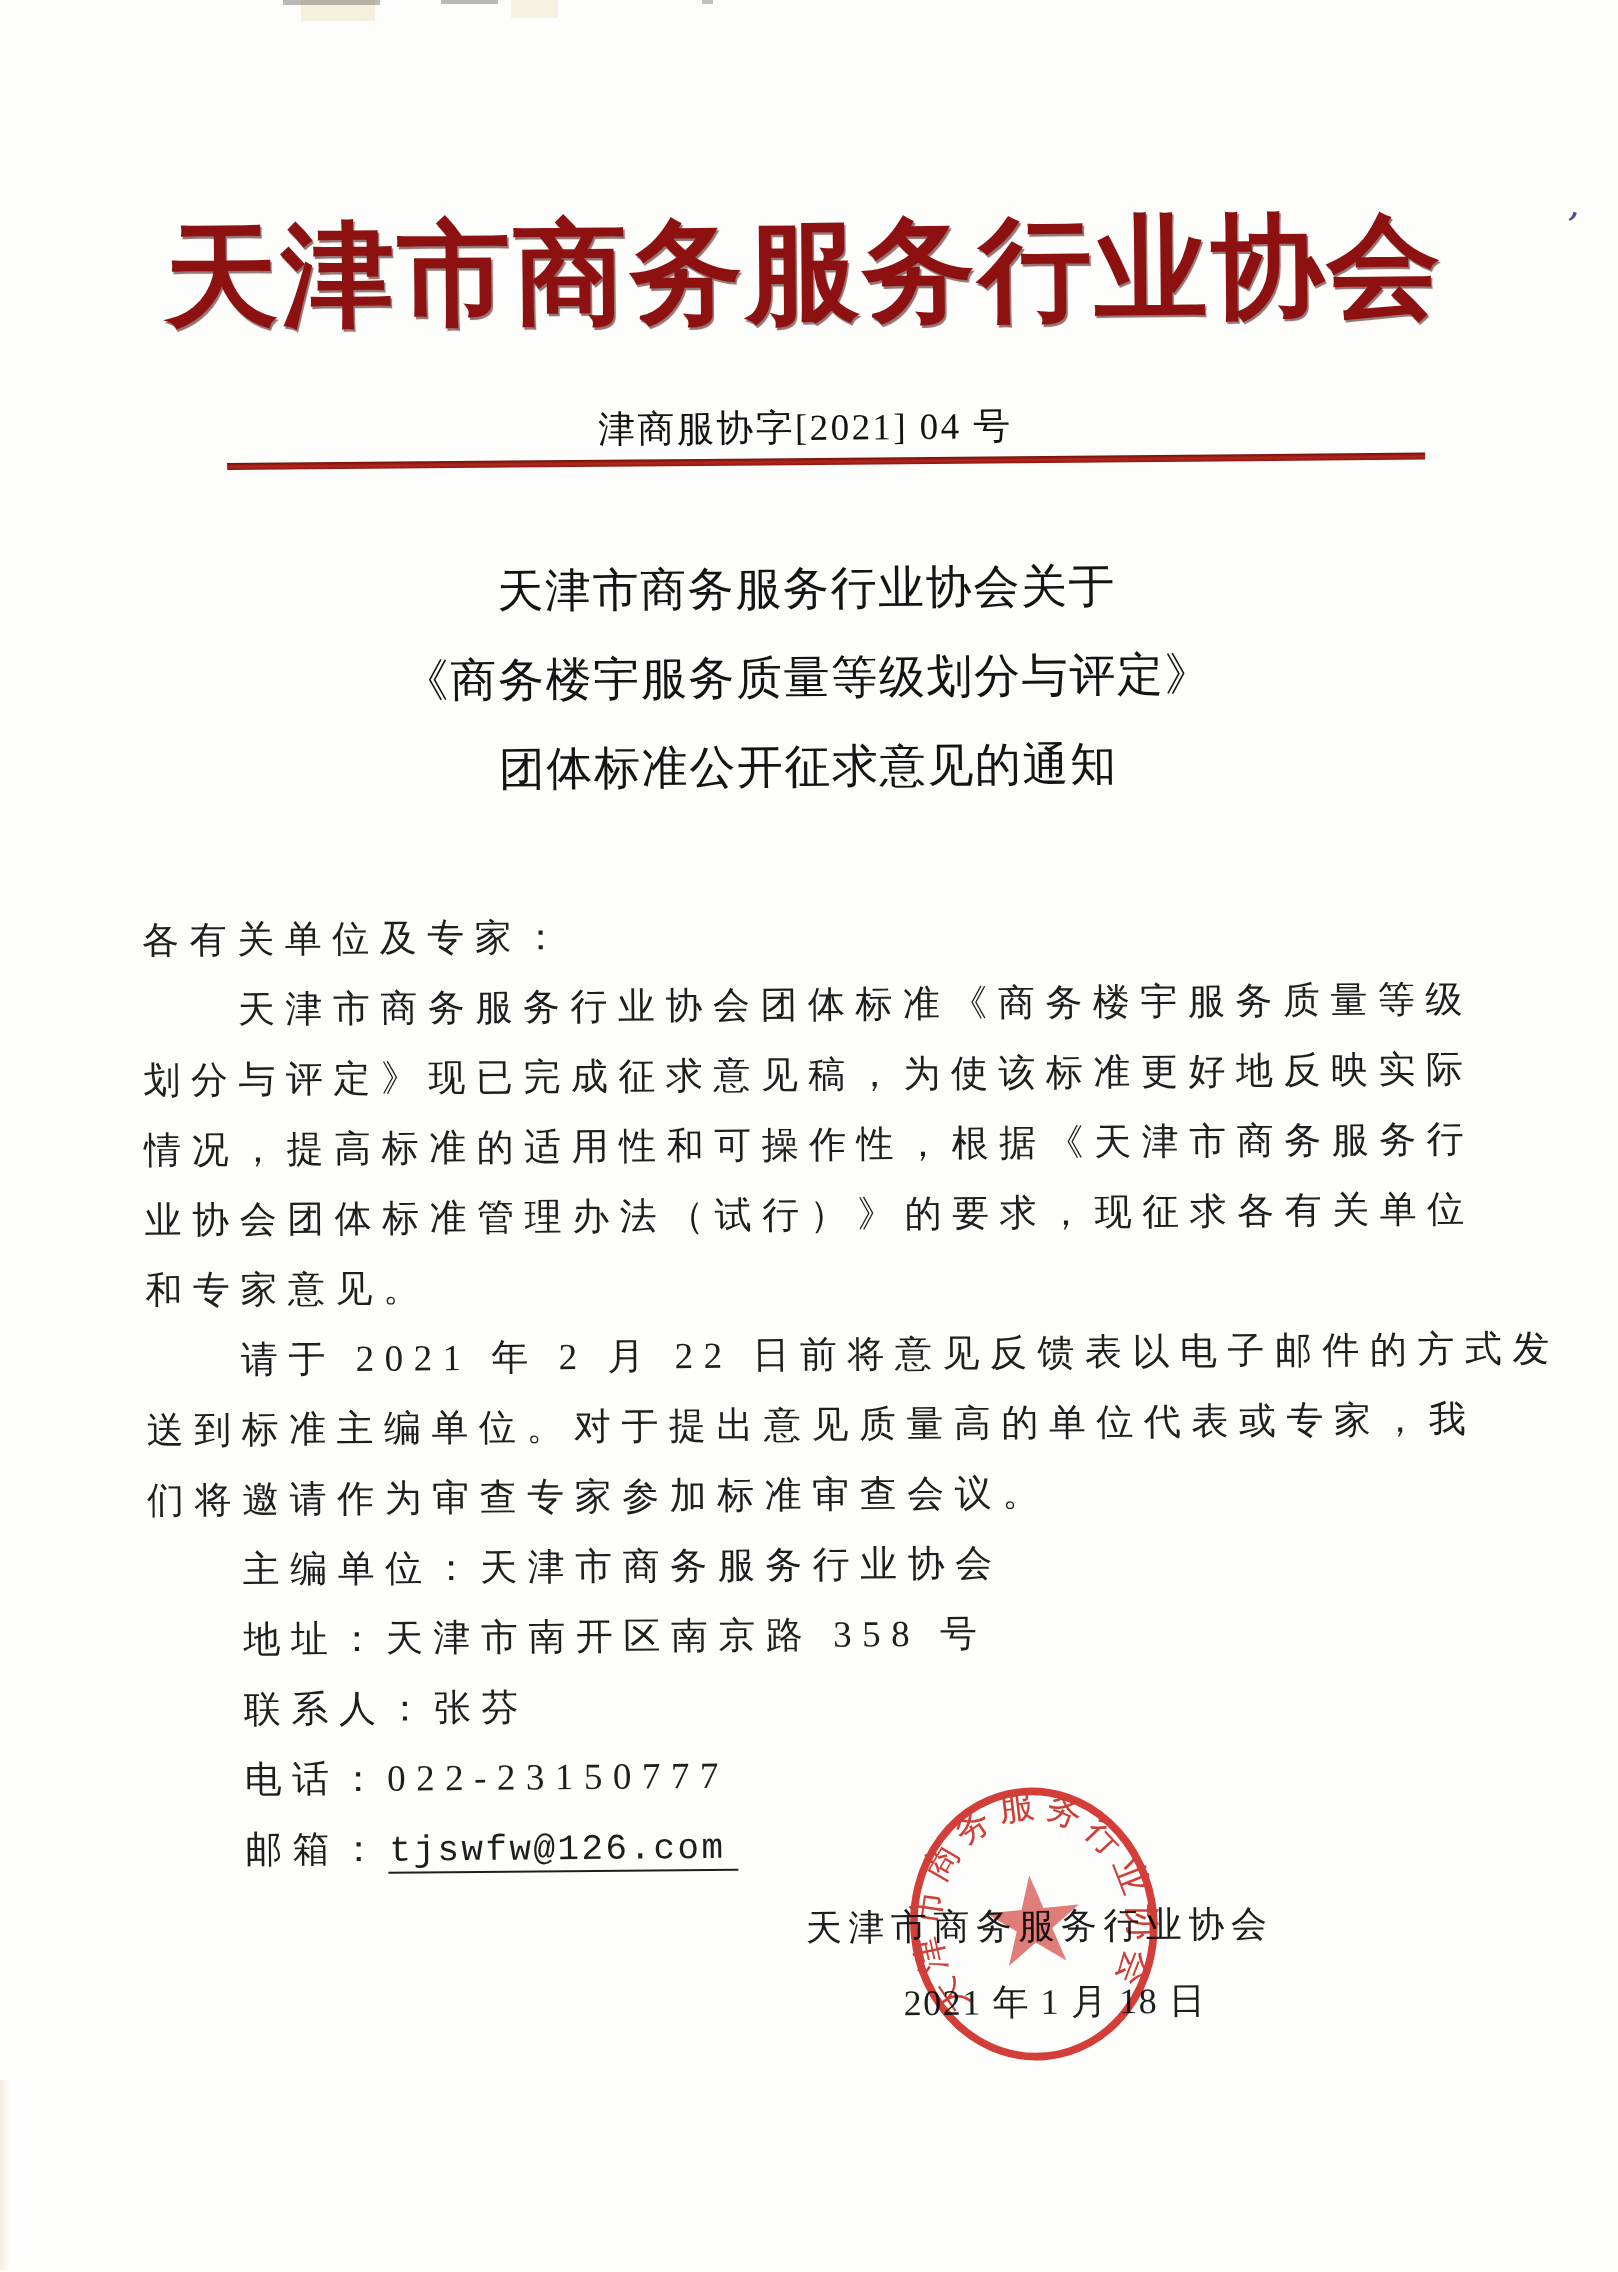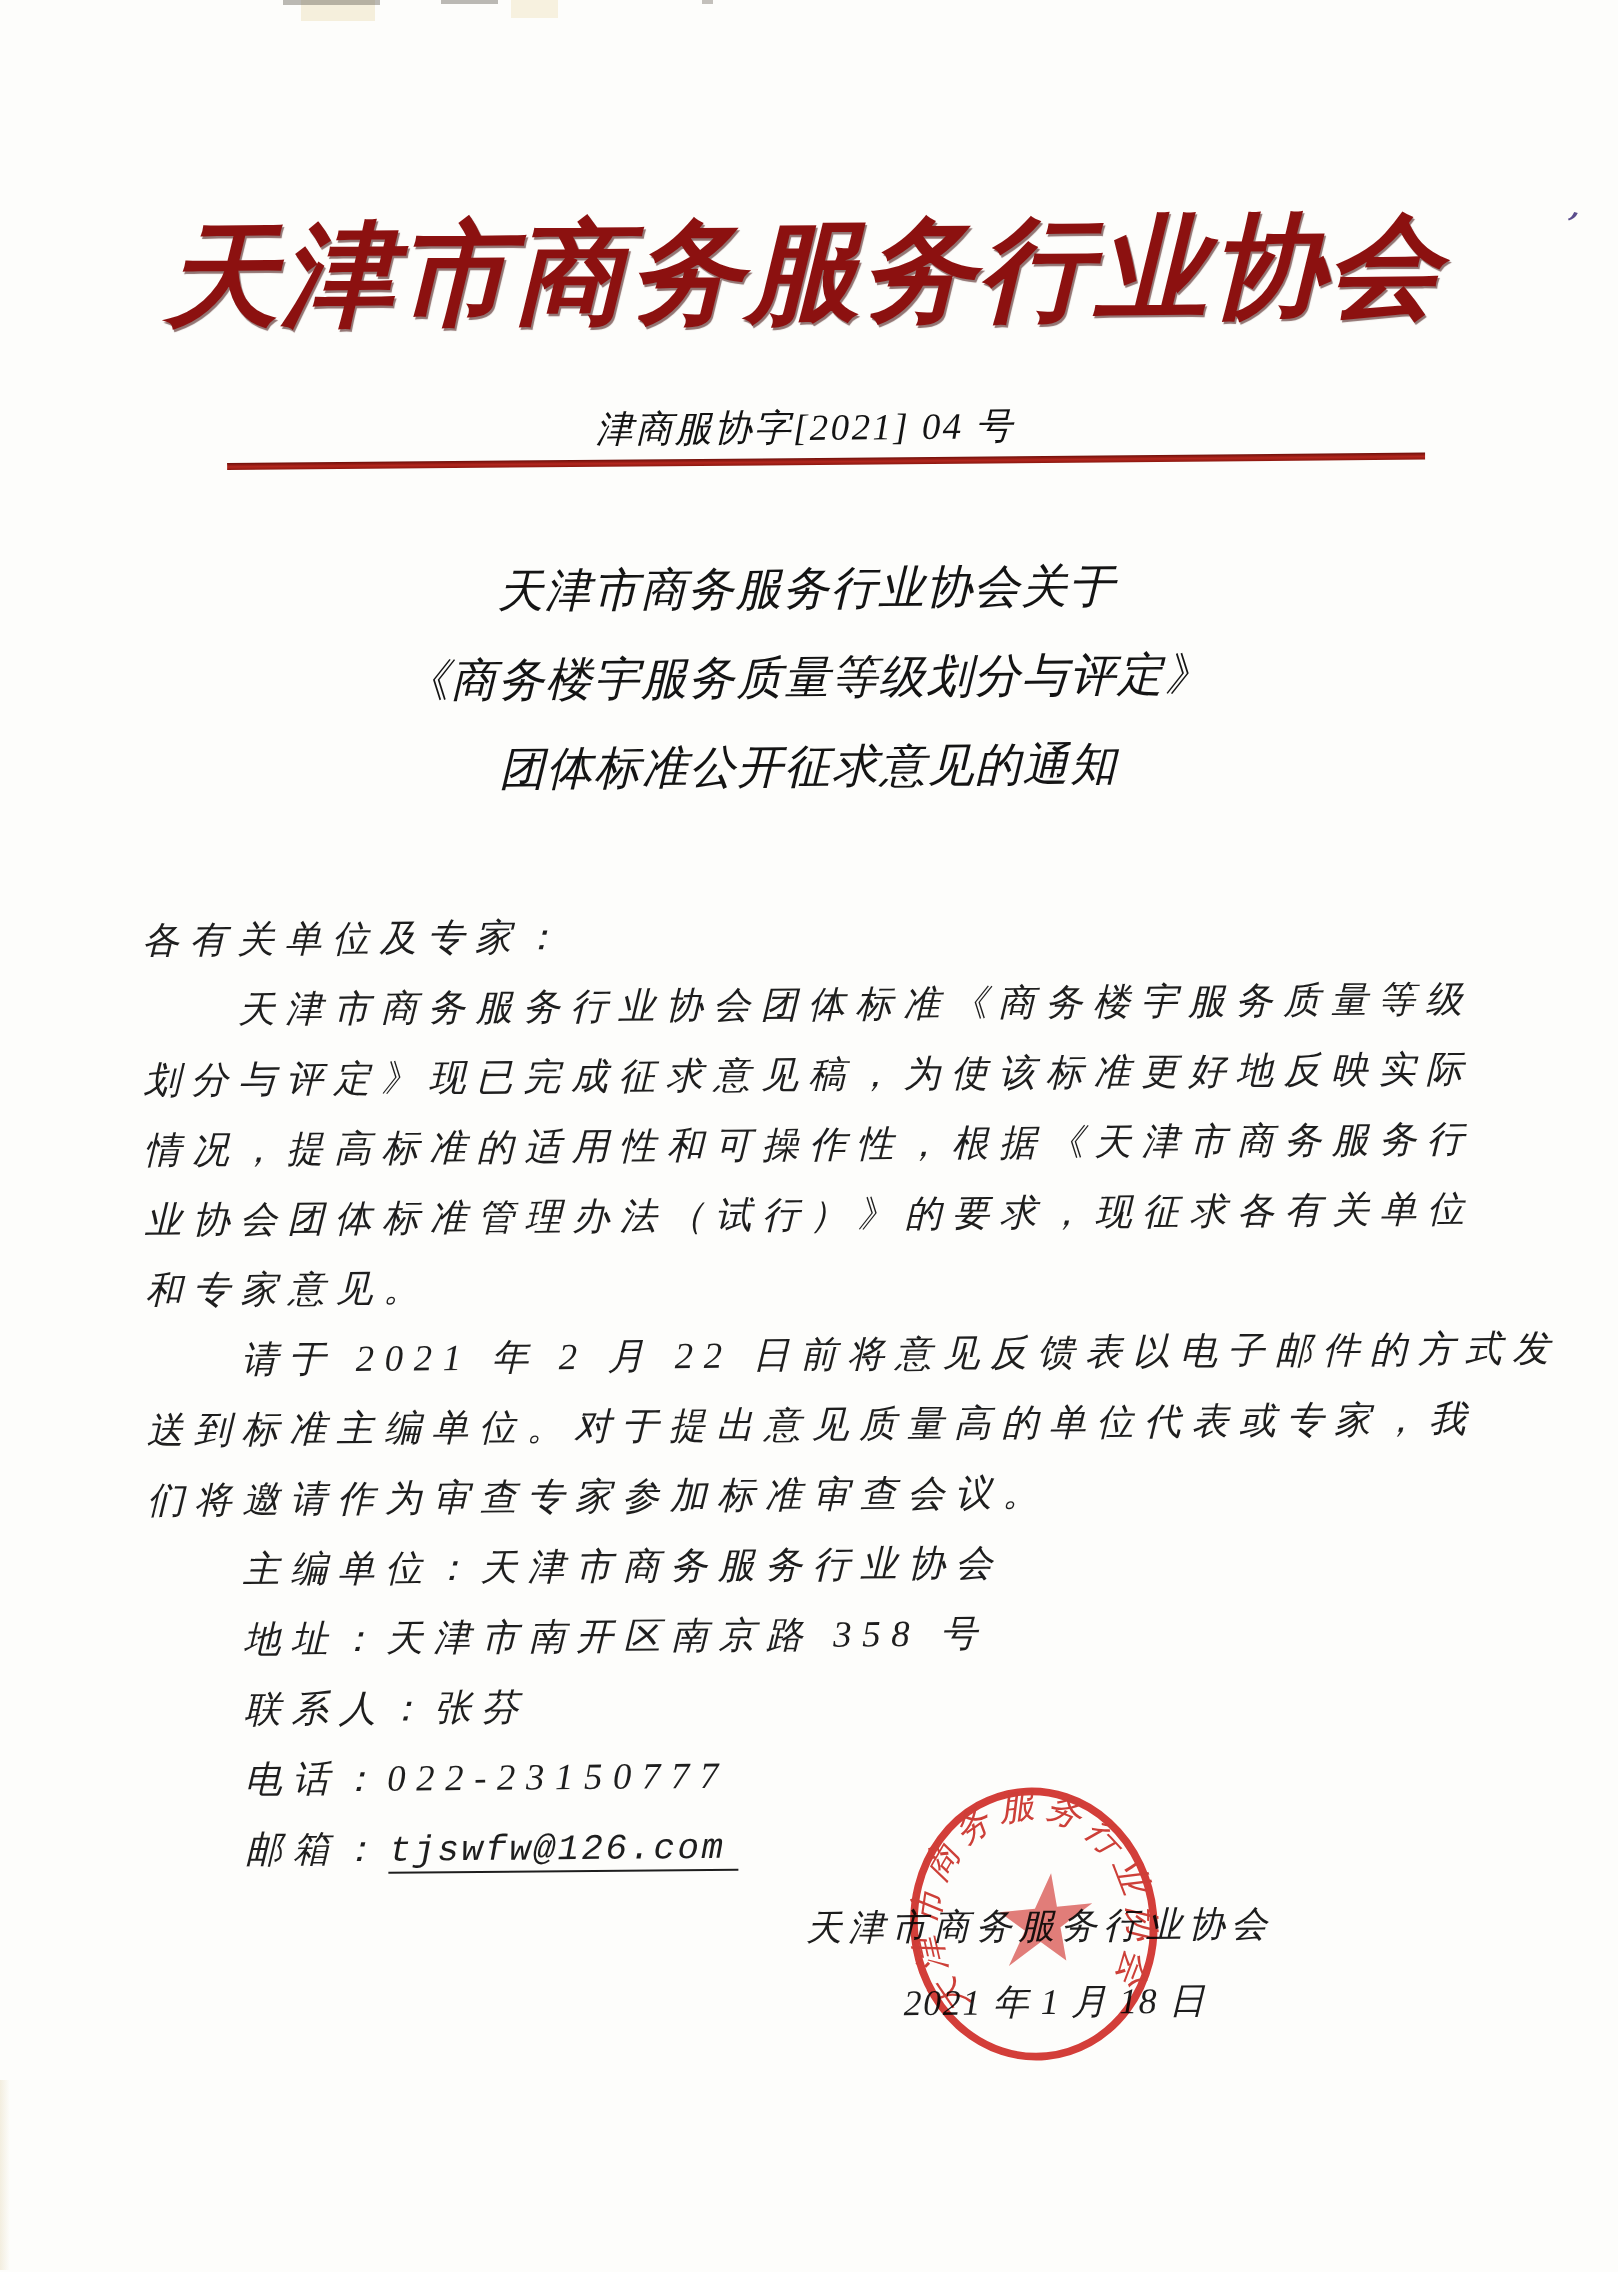--- a/index.html
+++ b/index.html
@@ -1,21 +1,20 @@
 <!DOCTYPE html>
 <html style="font-size:13px"><head>
 <meta charset="utf-8">
 <style>
   html,body{margin:0;padding:0;background:#ffffff;}
   .page{
     position:relative;width:1619px;height:2273px;overflow:hidden;
     background:#fdfdfb;
     font-family:"Liberation Serif","DejaVu Serif",serif;
     color:#1e1e1e;
-    font-style:italic;
   }
   .tilt{position:absolute;inset:0;transform:rotate(-0.5deg);transform-origin:50% 40%;}
 
   
   .org-head{
     position:absolute;top:196px;left:0;width:100%;margin:0;
     text-align:center;font-size:113px;font-weight:bold;letter-spacing:3.2px;
     color:#8c1110;text-shadow:1.6px 2.4px 0.8px rgba(58,6,4,.55);
     white-space:nowrap;
   }

